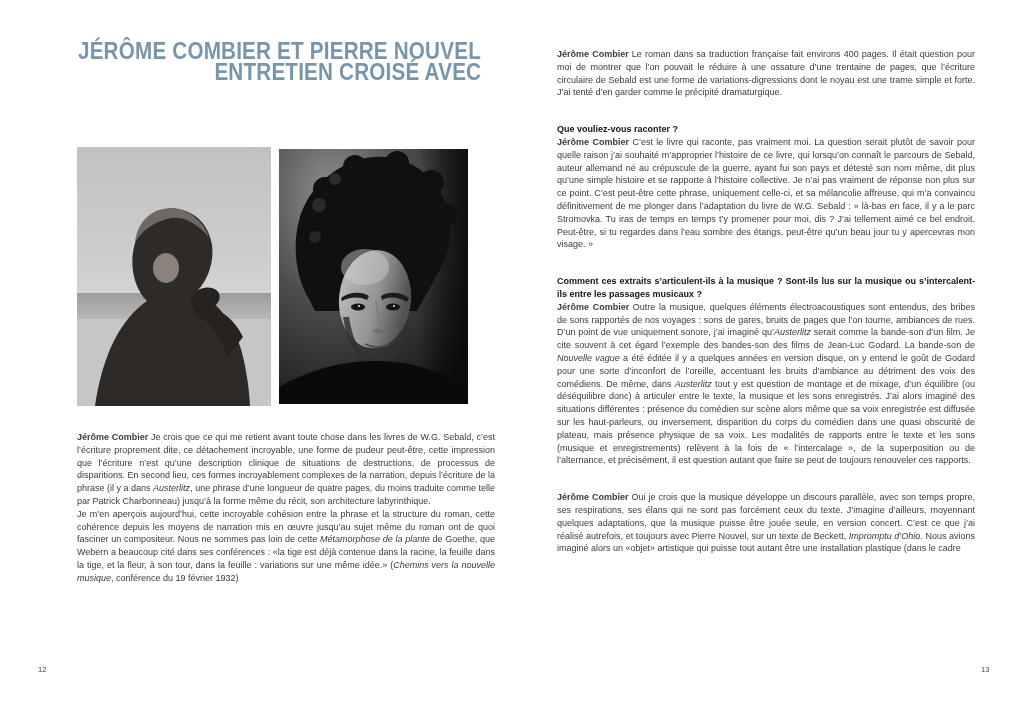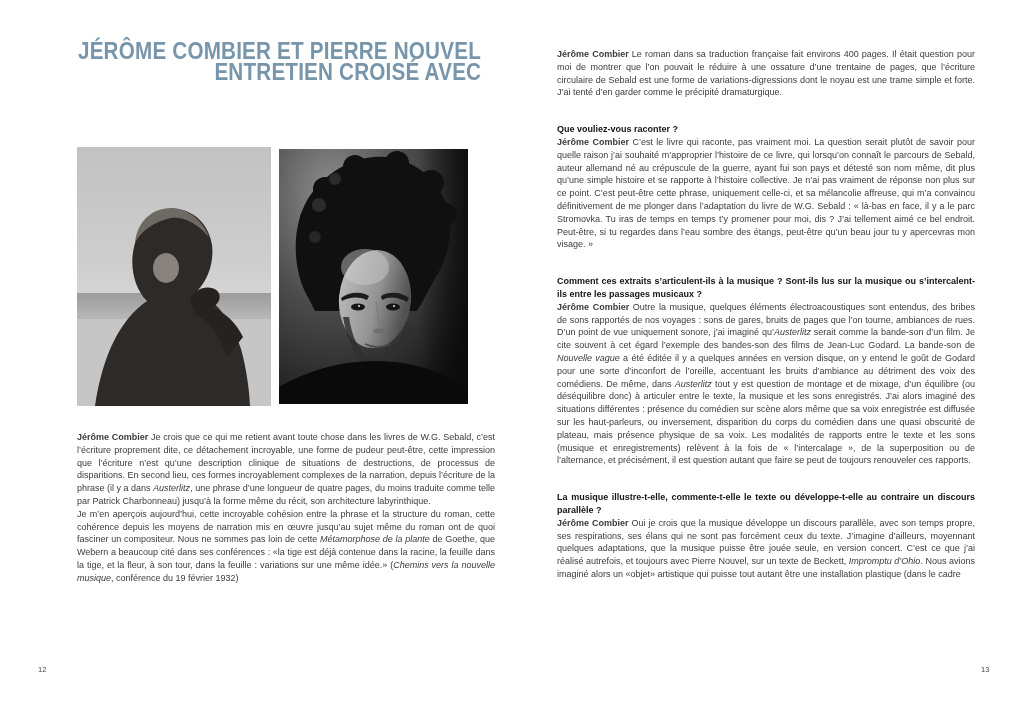--- a/index.html
+++ b/index.html
@@ -131,21 +131,20 @@
       </div>
       <div class="section">
         <p class="question"><span class="b">Que vouliez-vous raconter ?</span></p>
         <p class="para"><span class="b">Jérôme Combier</span><span> C’est le livre qui raconte, pas vraiment moi. La question serait plutôt de savoir pour quelle raison j’ai souhaité m’approprier l’histoire de ce livre, qui lorsqu’on connaît le parcours de Sebald, auteur allemand né au crépuscule de la guerre, ayant fui son pays et détesté son nom même, dit plus qu’une simple histoire et se rapporte à l’histoire collective. Je n’ai pas vraiment de réponse non plus sur ce point. C’est peut-être cette phrase, uniquement celle-ci, et sa mélancolie affreuse, qui m’a convaincu définitivement de me plonger dans l’adaptation du livre de W.G. Sebald : « là-bas en face, il y a le parc Stromovka. Tu iras de temps en temps t’y promener pour moi, dis ? J’ai tellement aimé ce bel endroit. Peut-être, si tu regardes dans l’eau sombre des étangs, peut-être qu’un beau jour tu y apercevras mon visage. »</span></p>
       </div>
       <div class="section">
         <p class="question"><span class="b">Comment ces extraits s’articulent-ils à la musique ? Sont-ils lus sur la musique ou s’intercalent-ils entre les passages musicaux ?</span></p>
         <p class="para"><span class="b">Jérôme Combier</span><span> Outre la musique, quelques éléments électroacoustiques sont entendus, des bribes de sons rapportés de nos voyages : sons de gares, bruits de pages que l’on tourne, ambiances de rues. D’un point de vue uniquement sonore, j’ai imaginé qu’</span><span class="i">Austerlitz</span><span> serait comme la bande-son d’un film. Je cite souvent à cet égard l’exemple des bandes-son des films de Jean-Luc Godard. La bande-son de </span><span class="i">Nouvelle vague</span><span> a été éditée il y a quelques années en version disque, on y entend le goût de Godard pour une sorte d’inconfort de l’oreille, accentuant les bruits d’ambiance au détriment des voix des comédiens. De même, dans </span><span class="i">Austerlitz</span><span> tout y est question de montage et de mixage, d’un équilibre (ou déséquilibre donc) à articuler entre le texte, la musique et les sons enregistrés. J’ai alors imaginé des situations différentes : présence du comédien sur scène alors même que sa voix enregistrée est diffusée sur les haut-parleurs, ou inversement, disparition du corps du comédien dans une quasi obscurité de plateau, mais présence physique de sa voix. Les modalités de rapports entre le texte et les sons (musique et enregistrements) relèvent à la fois de « l’intercalage », de la superposition ou de l’alternance, et précisément, il est question autant que faire se peut de toujours renouveler ces rapports.</span></p>
       </div>
       <div class="section">
-        <p class="question"><span class="b">La musique illustre-t-elle, commente-t-elle le texte ou développe-t-elle au contraire un discours parallèle ?</span></p>
         <p class="para"><span class="b">Jérôme Combier</span><span> Oui je crois que la musique développe un discours parallèle, avec son temps propre, ses respirations, ses élans qui ne sont pas forcément ceux du texte. J’imagine d’ailleurs, moyennant quelques adaptations, que la musique puisse être jouée seule, en version concert. C’est ce que j’ai réalisé autrefois, et toujours avec Pierre Nouvel, sur un texte de Beckett, </span><span class="i">Impromptu d’Ohio</span><span>. Nous avions imaginé alors un «objet» artistique qui puisse tout autant être une installation plastique (dans le cadre</span></p>
       </div>
     </section>
 
   <div class="page-number" id="pn-left">12</div>
   <div class="page-number" id="pn-right">13</div>
 
 </div>
 
 </body></html>

